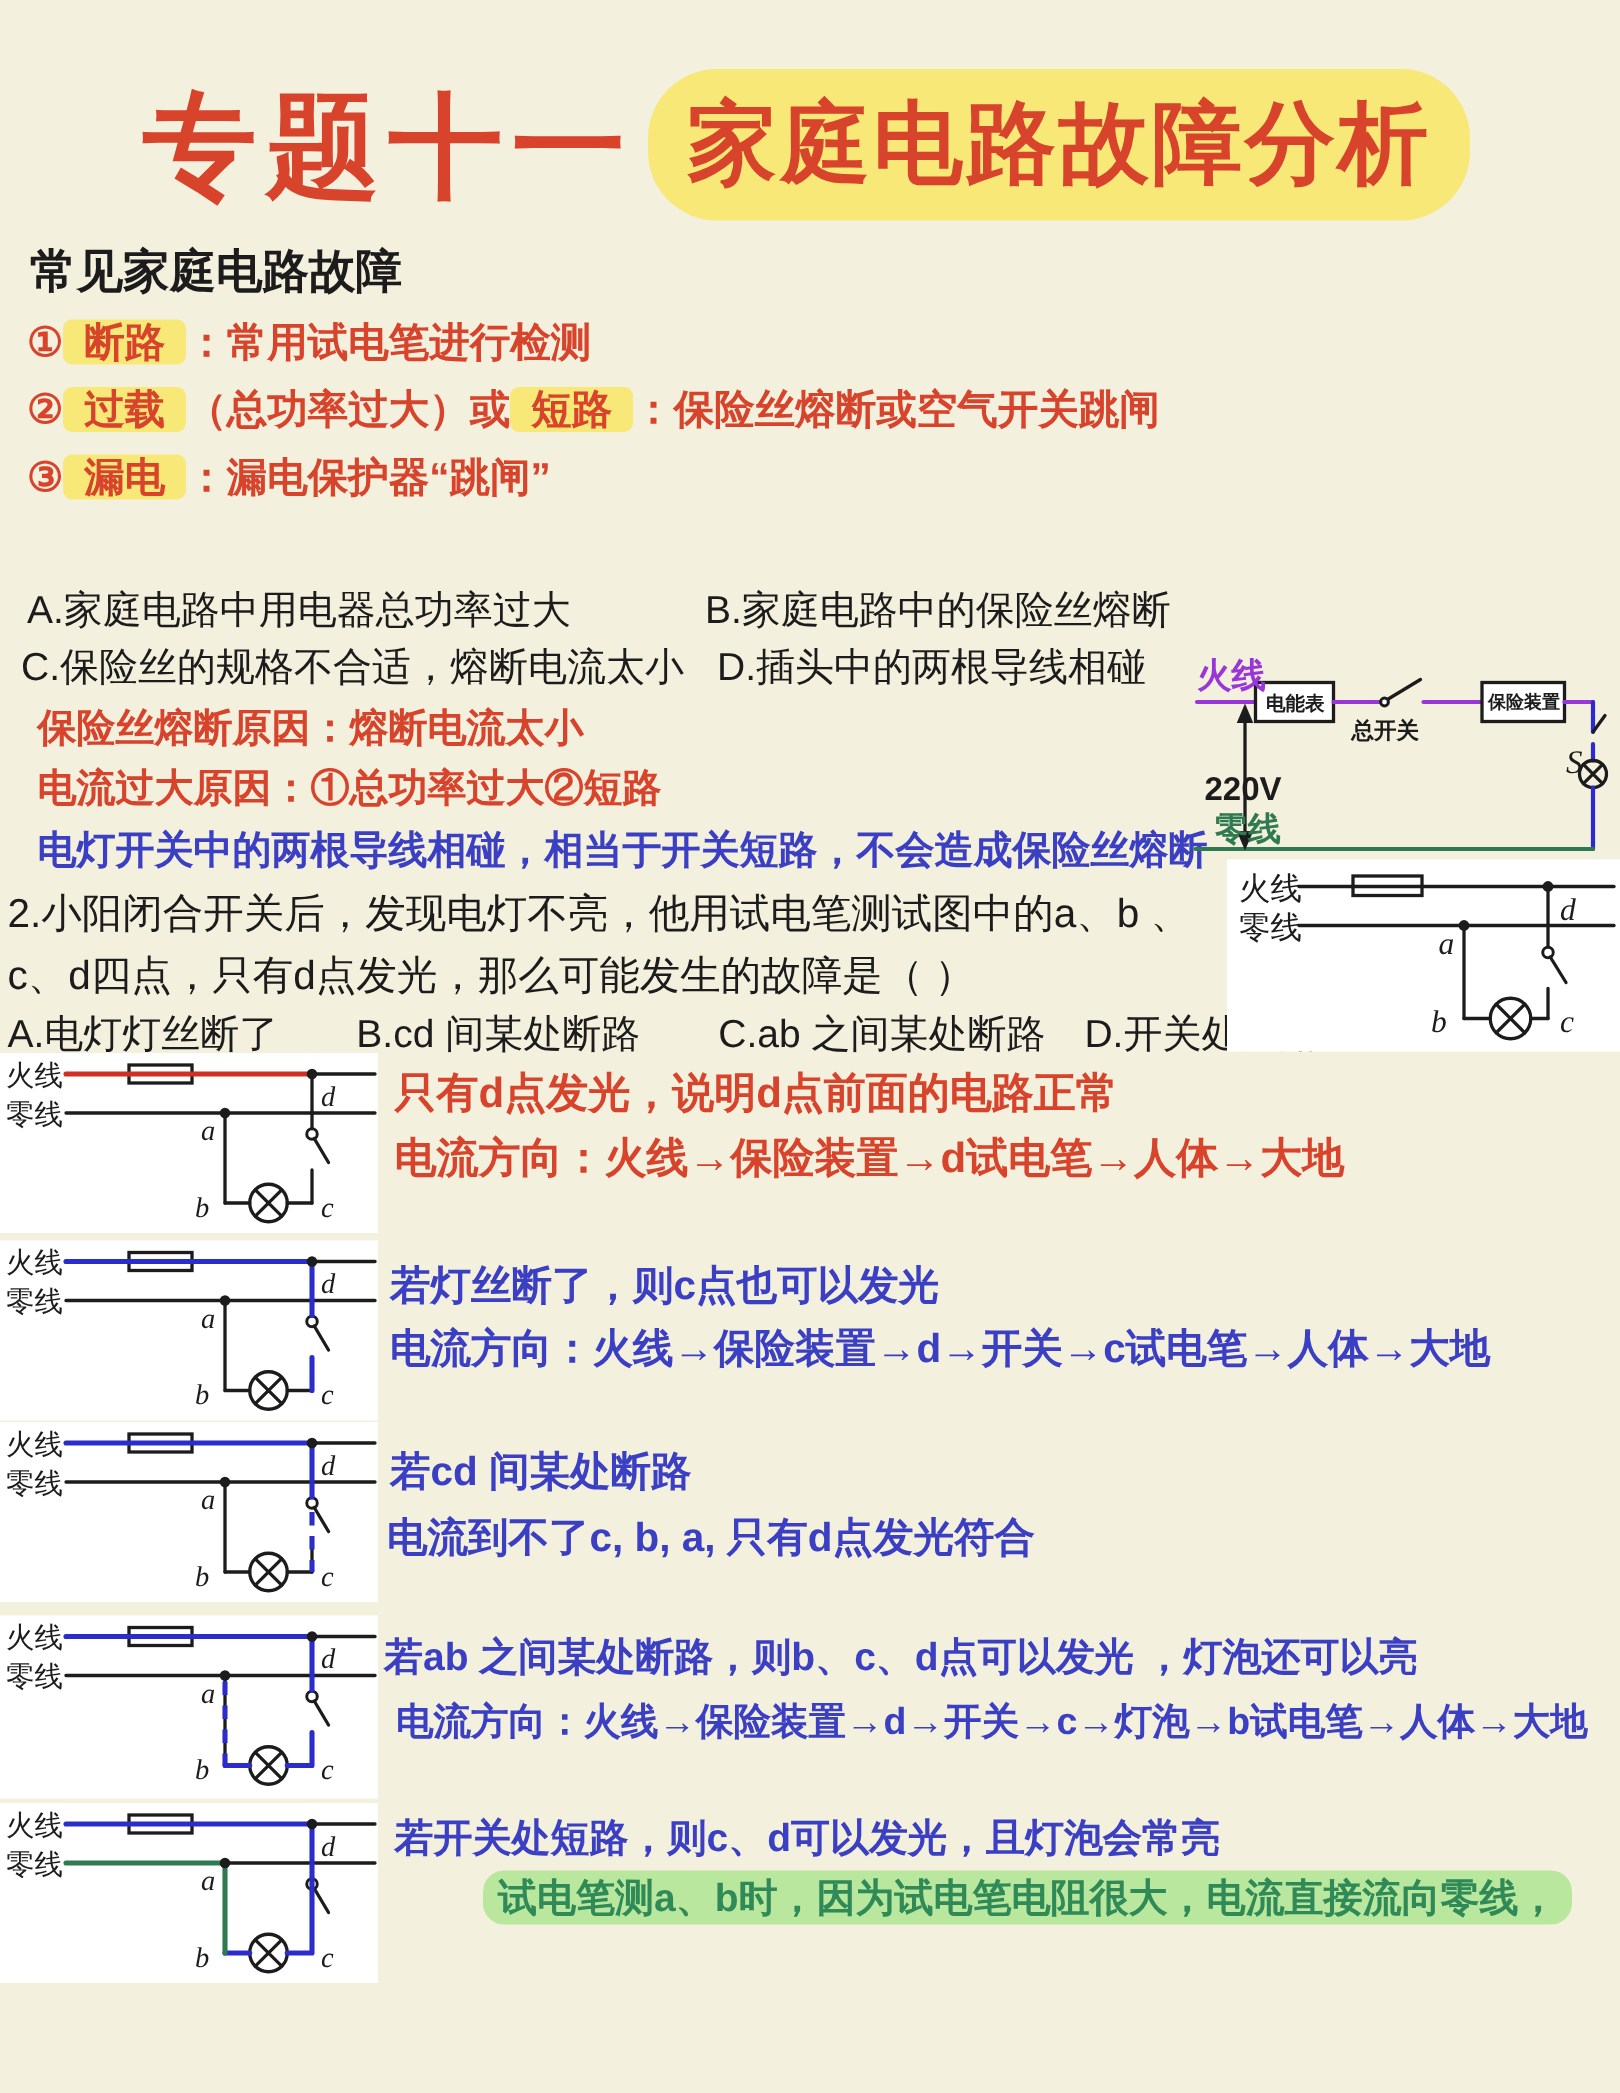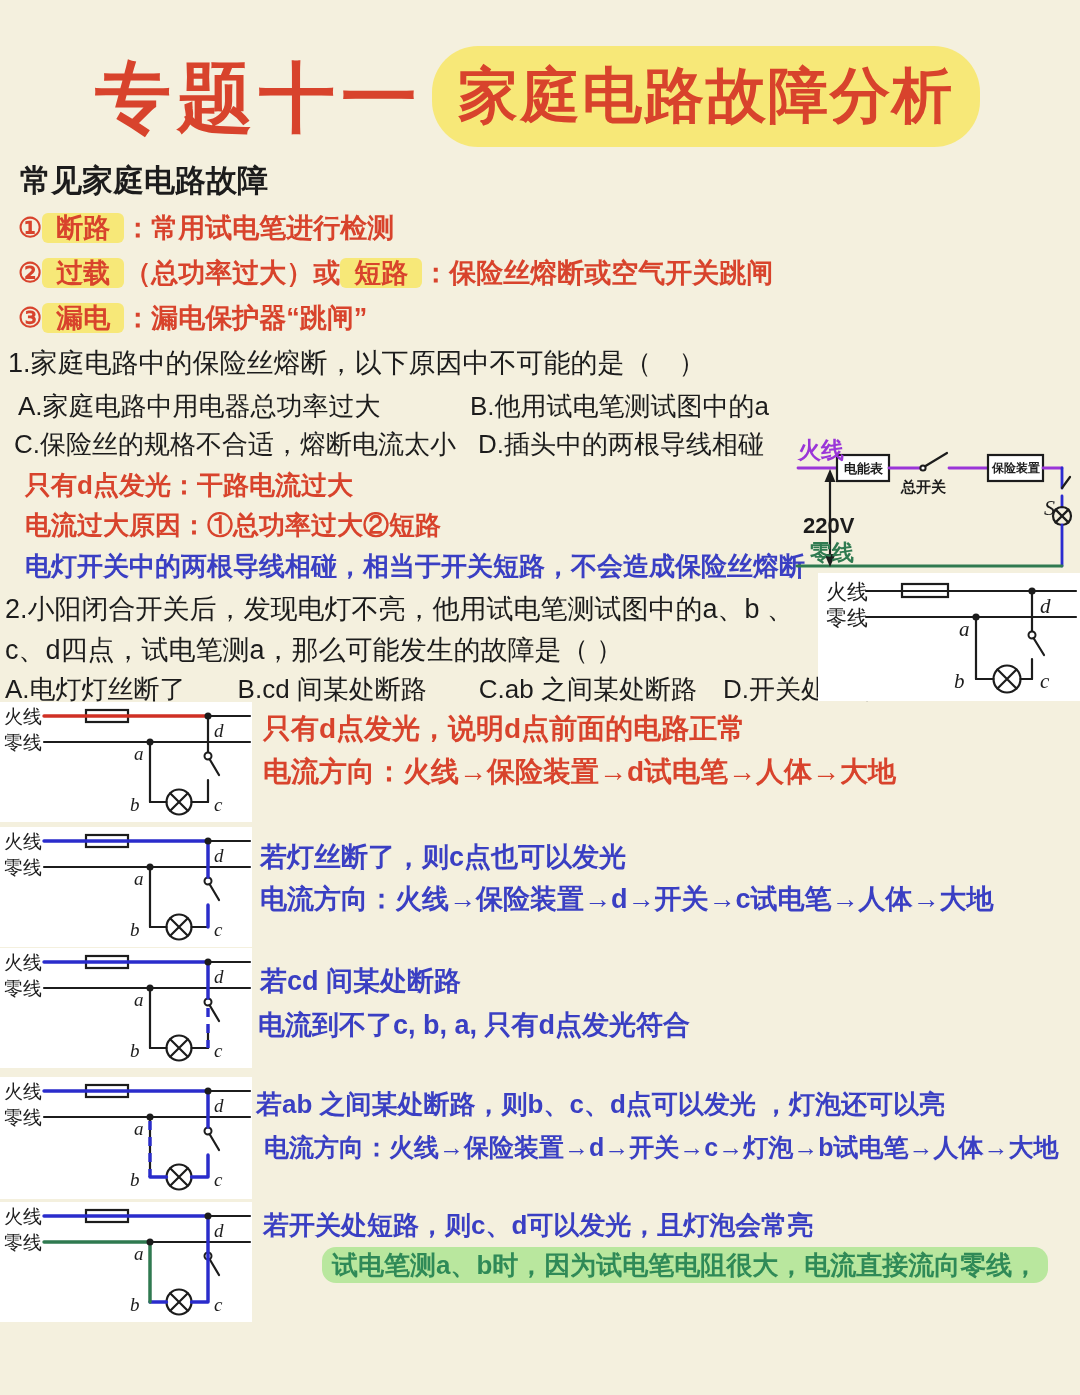--- a/index.html
+++ b/index.html
@@ -73,31 +73,30 @@
   <div class="abs fault" style="left:18px;top:210px;">
     <span>①</span><span class="hl">断路</span><span>：常用试电笔进行检测</span>
   </div>
   <div class="abs fault" style="left:18px;top:255px;">
     <span>②</span><span class="hl">过载</span><span>（总功率过大）或</span><span class="hl">短路</span><span>：保险丝熔断或空气开关跳闸</span>
   </div>
   <div class="abs fault" style="left:18px;top:300px;">
     <span>③</span><span class="hl">漏电</span><span>：漏电保护器“跳闸”</span>
   </div>
 
-  <div class="abs blacktext" style="left:8px;top:345px;font-size:27px;">1.家庭电路中的保险丝熔断，以下原因中不可能的是（　）</div>
   <div class="abs blacktext" style="left:18px;top:389px;">A.家庭电路中用电器总功率过大</div>
-  <div class="abs blacktext" style="left:470px;top:389px;">B.他用试电笔测试图中的a</div>
+  <div class="abs blacktext" style="left:470px;top:389px;">B.家庭电路中的保险丝熔断</div>
   <div class="abs blacktext" style="left:14px;top:427px;">C.保险丝的规格不合适，熔断电流太小</div>
   <div class="abs blacktext" style="left:478px;top:427px;">D.插头中的两根导线相碰</div>
-  <div class="abs rednote" style="left:25px;top:468px;">只有d点发光：干路电流过大</div>
+  <div class="abs rednote" style="left:25px;top:468px;">保险丝熔断原因：熔断电流太小</div>
   <div class="abs rednote" style="left:25px;top:508px;">电流过大原因：①总功率过大②短路</div>
   <div class="abs bluenote" style="left:25px;top:549px;">电灯开关中的两根导线相碰，相当于开关短路，不会造成保险丝熔断</div>
 
   <div class="abs q2text" style="left:5px;top:591px;">2.小阳闭合开关后，发现电灯不亮，他用试电笔测试图中的a、b 、</div>
-  <div class="abs q2text" style="left:5px;top:632px;">c、d四点，试电笔测a，那么可能发生的故障是（ ）</div>
+  <div class="abs q2text" style="left:5px;top:632px;">c、d四点，只有d点发光，那么可能发生的故障是（ ）</div>
   <div class="abs blacktext" style="left:5px;top:672px;">A.电灯灯丝断了　　B.cd 间某处断路　　C.ab 之间某处断路　D.开关处短路</div>
 
   <svg class="abs" style="left:795px;top:438px;" width="285" height="137" viewBox="0 0 285 137">
     <path class="pw" d="M3 30 H42"></path>
     <rect class="fuse" x="42" y="17" width="52" height="26"></rect>
     <text class="boxlbl" x="49" y="35">电能表</text>
     <path class="pw" d="M94 30 H125"></path>
     <circle class="pivot" cx="128" cy="30" r="2.6"></circle>
     <path class="blk" d="M130.5 28 L152 15"></path>
     <text class="hwb" x="106" y="54">总开关</text>

